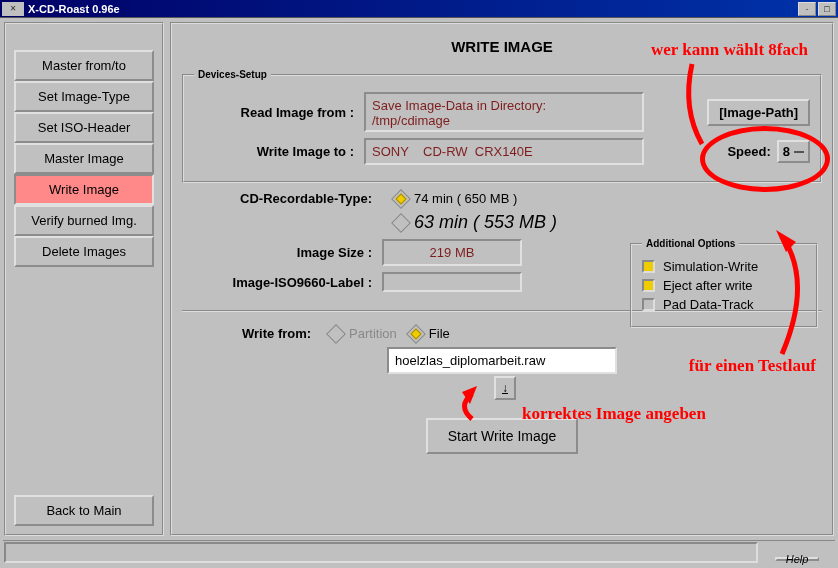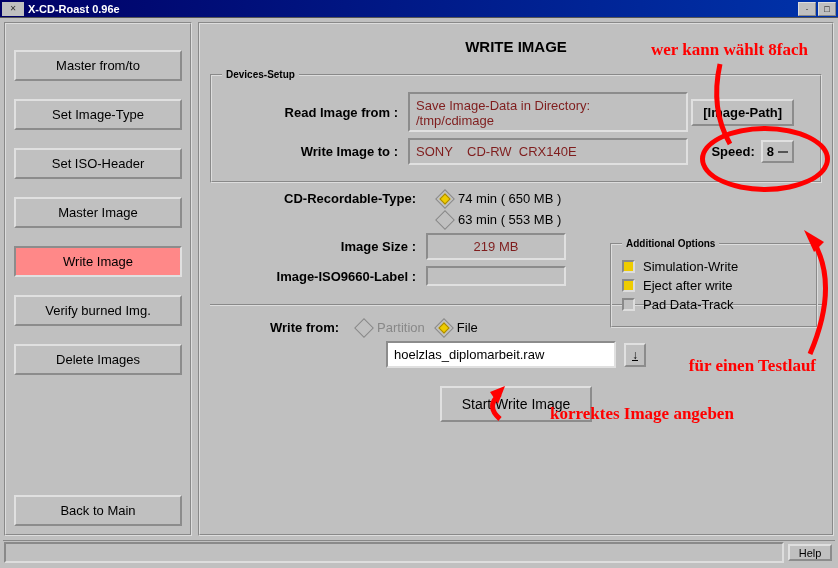--- a/index.html
+++ b/index.html
@@ -5,61 +5,61 @@
   * { box-sizing: border-box; margin: 0; padding: 0; }
   body { font-family: Helvetica, Arial, sans-serif; font-size: 12px; background: #c0c0c0; width: 838px; height: 568px; overflow: hidden; }
   
   .titlebar { background: linear-gradient(to right, #000066, #0033aa); color: #fff; height: 18px; display: flex; align-items: center; padding: 0 2px; font-size: 11px; border-bottom: 1px solid #555; }
   .titlebar .sysmenu { width: 22px; height: 14px; background: #c0c0c0; margin-right: 4px; display: flex; align-items: center; justify-content: center; font-size: 8px; color: #333; }
   .titlebar .title { flex: 1; font-weight: bold; }
   .titlebar .winbtn { width: 18px; height: 14px; background: #c0c0c0; margin-left: 2px; border: 1px outset #ddd; display: flex; align-items: center; justify-content: center; color: #000; font-size: 9px; }
   
   .main { display: flex; height: 522px; padding: 4px; gap: 6px; }
   
-  .sidebar { width: 188px; display: flex; flex-direction: column; gap: 18px; padding: 26px 8px 8px; border: 2px groove #ddd; }
+  .sidebar { width: 160px; display: flex; flex-direction: column; padding: 26px 8px 8px; border: 2px groove #ddd; }
   .sidebar .sp { flex: 1; }
   
   .btn { background: #c0c0c0; border: 2px outset #e0e0e0; padding: 6px 4px; text-align: center; font-size: 13px; cursor: pointer; font-family: inherit; }
   .btn.active { background: #f88; border: 2px inset #e0e0e0; }
   
   .content { flex: 1; border: 2px groove #ddd; padding: 8px 10px; position: relative; }
   .content h1 { text-align: center; font-size: 15px; font-weight: bold; margin: 6px 0 14px; }
   
   fieldset { border: 2px groove #ddd; padding: 6px 10px 10px; margin-bottom: 8px; position: relative; }
   fieldset legend { padding: 0 4px; font-weight: bold; font-size: 10px; background: #c0c0c0;}
   
-  .row { display: flex; align-items: center; margin: 6px 16px; }
+  .row { display: flex; align-items: center; margin: 6px 0; }
   .lbl { width: 170px; text-align: right; padding-right: 10px; font-weight: bold; font-size: 13px;}
   .txtbox { background: #c0c0c0; border: 2px inset #e0e0e0; padding: 4px 6px; font-size: 13px; min-height: 20px; }
   .txtbox.w260 { width: 280px; }
   .txtbox.ro { color: #7f1d1d; }
   .txtbox.input { background: #fff; color: #000; }
   
   .imgpath { border: 2px outset #e0e0e0; padding: 4px 10px; font-weight: bold; font-size: 13px; margin-left: auto; cursor: pointer;}
   
   .speed-wrap { margin-left: auto; display: flex; align-items:center; gap:6px; font-weight: bold; font-size:13px; position: relative;}
   .speed-sel { border: 2px outset #e0e0e0; padding: 2px 4px; display:flex; align-items:center; gap:4px; cursor:pointer;}
   .dash { width:10px; height:2px; background:#555;}
   
   .radio { width: 14px; height: 14px; transform: rotate(45deg); border: 1px solid #888; background: #c0c0c0; display:inline-block; margin: 0 6px 0 12px; position:relative;}
   .radio.sel::after { content:''; position:absolute; inset:2px; background: #eecc00; border:1px solid #aa8800;}
   
   .check { width: 13px; height: 13px; border: 2px inset #ddd; background: #c0c0c0; display:inline-block; margin-right: 8px; }
   .check.on { background: #eecc00; }
   
-  .addopt { position:absolute; right: 14px; top: 214px; width: 208px; }
+  .addopt { position:absolute; right: 14px; top: 214px; width: 188px; }
   .addopt .optrow { display:flex; align-items:center; margin: 4px 0; font-size:13px;}
-  .filerow { display:flex; align-items:center; justify-content:center; gap:2px; margin:6px 0;}
+  .filerow { display:flex; align-items:center; justify-content:center; gap:2px; margin:6px 0;flex-direction:column;}
   .dropbtn { width:22px; height:24px; border:2px outset #e0e0e0; display:flex; align-items:center; justify-content:center; cursor:pointer; text-decoration: underline; font-weight:bold; margin-left:6px;}
   
   .startbtn { display:block; margin: 18px auto 4px; padding: 8px 20px; font-size:14px; border:2px outset #e0e0e0; background:#c0c0c0; cursor:pointer; font-family:inherit;}
   
   .statusbar { height: 24px; display:flex; border-top: 1px solid #888; margin:0 3px 3px;}
   .statusbar .sfield { flex:1; border: 2px inset #ddd; margin:1px;}
-  .statusbar .help { width: 44px; border:2px outset #e0e0e0; margin:3px; display:flex; align-items:center; justify-content:center;font-size:11px; cursor:pointer;}
+  .statusbar .help { width: 44px; border:2px outset #e0e0e0; margin:16px; display:flex; align-items:center; justify-content:center;font-size:11px; cursor:pointer;font-style:italic;}
   
   .annot { position:absolute; font-family: 'Comic Sans MS', cursive; font-weight:bold; color:#ff0000; font-size:17px; pointer-events:none; }
   .red-circle { position:absolute; border: 5px solid #ff0000; border-radius: 50%; pointer-events:none;}
   
   svg.overlay { position:absolute; top:0; left:0; pointer-events:none; }
 </style>
 </head>
 <body>
 
 <div class="titlebar">
@@ -107,21 +107,21 @@
     </fieldset>
 
     <div class="row">
       <div class="lbl" style="width:200px;">CD-Recordable-Type:</div>
       <span class="radio sel"></span>
       <span style="font-size:13px;">74 min ( 650 MB )</span>
     </div>
     <div class="row">
       <div class="lbl" style="width:200px;"></div>
       <span class="radio"></span>
-      <span style="font-size:13px;">63 min ( 553 MB )</span>
+      <span style="font-size:18px;font-style:italic;">63 min ( 553 MB )</span>
     </div>
 
     <div class="row">
       <div class="lbl" style="width:200px;">Image Size :</div>
       <div class="txtbox ro" style="width:140px; text-align:center;">219 MB</div>
     </div>
     <div class="row">
       <div class="lbl" style="width:200px;">Image-ISO9660-Label :</div>
       <div class="txtbox ro" style="width:140px;"></div>
     </div>

